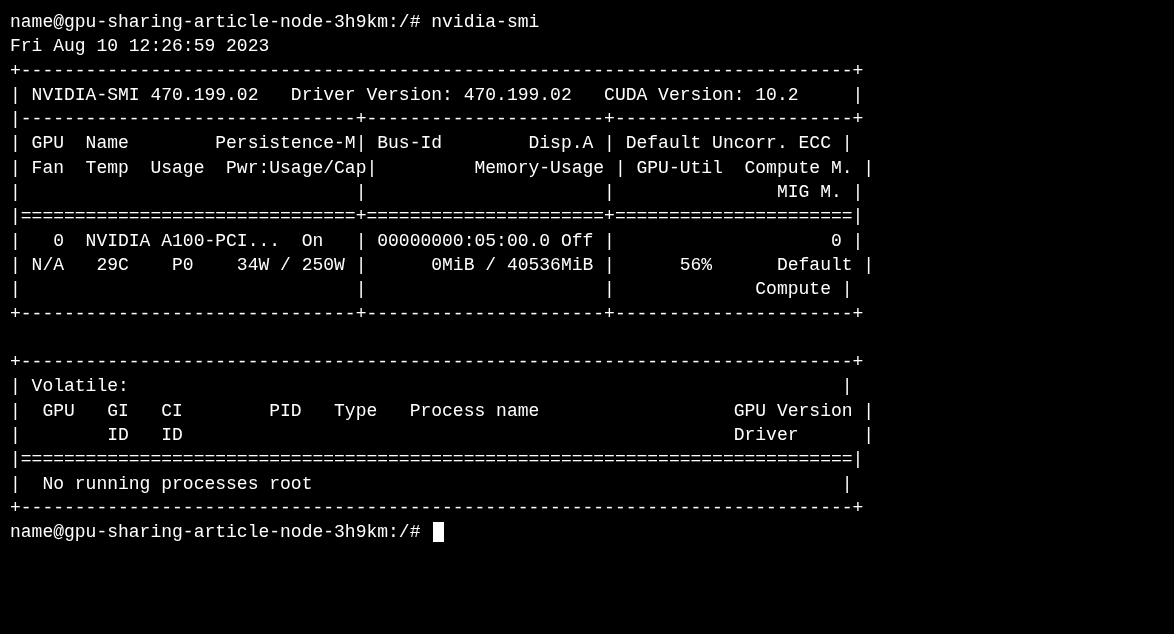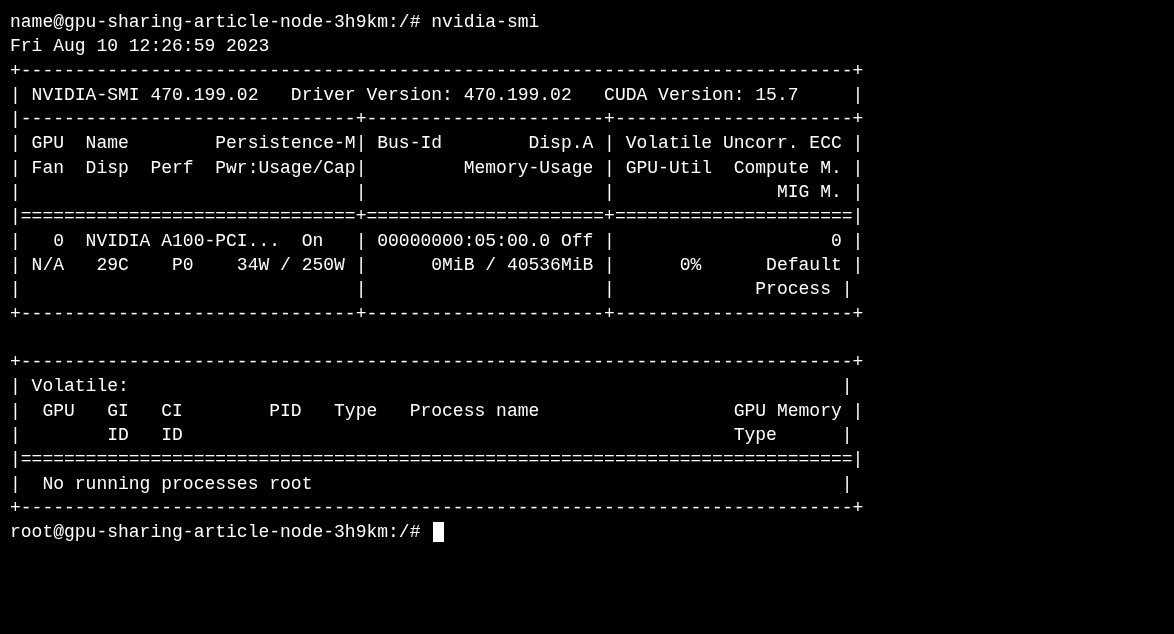--- a/index.html
+++ b/index.html
@@ -22,31 +22,31 @@
     height: 1.1em;
     background: #fff;
     vertical-align: text-bottom;
     margin-left: 2px;
   }
 </style>
 </head>
 <body><span>name@gpu-sharing-article-node-3h9km:/# nvidia-smi</span>
 <span>Fri Aug 10 12:26:59 2023</span>
 <span>+-----------------------------------------------------------------------------+</span>
-<span>| NVIDIA-SMI 470.199.02   Driver Version: 470.199.02   CUDA Version: 15.7     |</span>
+<span>| NVIDIA-SMI 470.199.02   Driver Version: 470.199.02   CUDA Version: 10.2     |</span>
 <span>|-------------------------------+----------------------+----------------------+</span>
-<span>| GPU  Name        Persistence-M| Bus-Id        Disp.A | Volatile Uncorr. ECC |</span>
-<span>| Fan  Disp  Perf  Pwr:Usage/Cap|         Memory-Usage | GPU-Util  Compute M. |</span>
+<span>| GPU  Name        Persistence-M| Bus-Id        Disp.A | Default Uncorr. ECC |</span>
+<span>| Fan  Temp  Usage  Pwr:Usage/Cap|         Memory-Usage | GPU-Util  Compute M. |</span>
 <span>|                               |                      |               MIG M. |</span>
 <span>|===============================+======================+======================|</span>
 <span>|   0  NVIDIA A100-PCI...  On   | 00000000:05:00.0 Off |                    0 |</span>
-<span>| N/A   29C    P0    34W / 250W |      0MiB / 40536MiB |      0%      Default |</span>
-<span>|                               |                      |             Process |</span>
+<span>| N/A   29C    P0    34W / 250W |      0MiB / 40536MiB |      56%      Default |</span>
+<span>|                               |                      |             Compute |</span>
 <span>+-------------------------------+----------------------+----------------------+</span>
 <span>                                                                               </span>
 <span>+-----------------------------------------------------------------------------+</span>
 <span>| Volatile:                                                                  |</span>
-<span>|  GPU   GI   CI        PID   Type   Process name                  GPU Memory |</span>
-<span>|        ID   ID                                                   Type      |</span>
+<span>|  GPU   GI   CI        PID   Type   Process name                  GPU Version |</span>
+<span>|        ID   ID                                                   Driver      |</span>
 <span>|=============================================================================|</span>
 <span>|  No running processes root                                                 |</span>
 <span>+-----------------------------------------------------------------------------+</span>
-<span>root@gpu-sharing-article-node-3h9km:/# </span><span class="cursor"></span>
+<span>name@gpu-sharing-article-node-3h9km:/# </span><span class="cursor"></span>
 
 </body></html>

